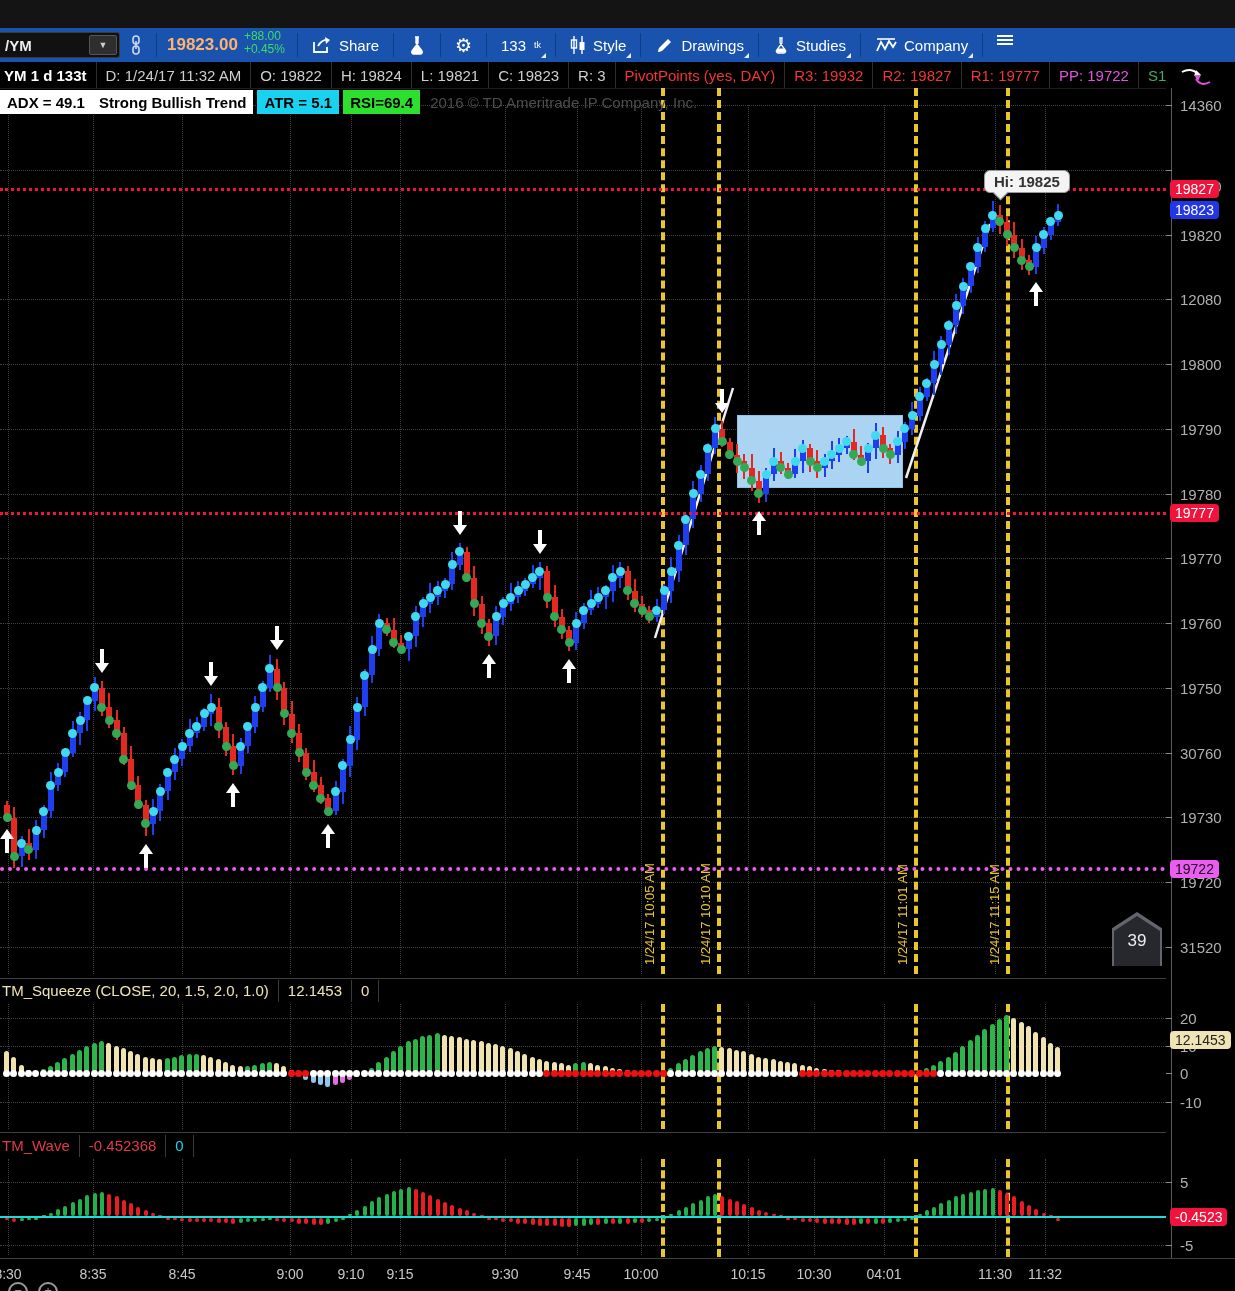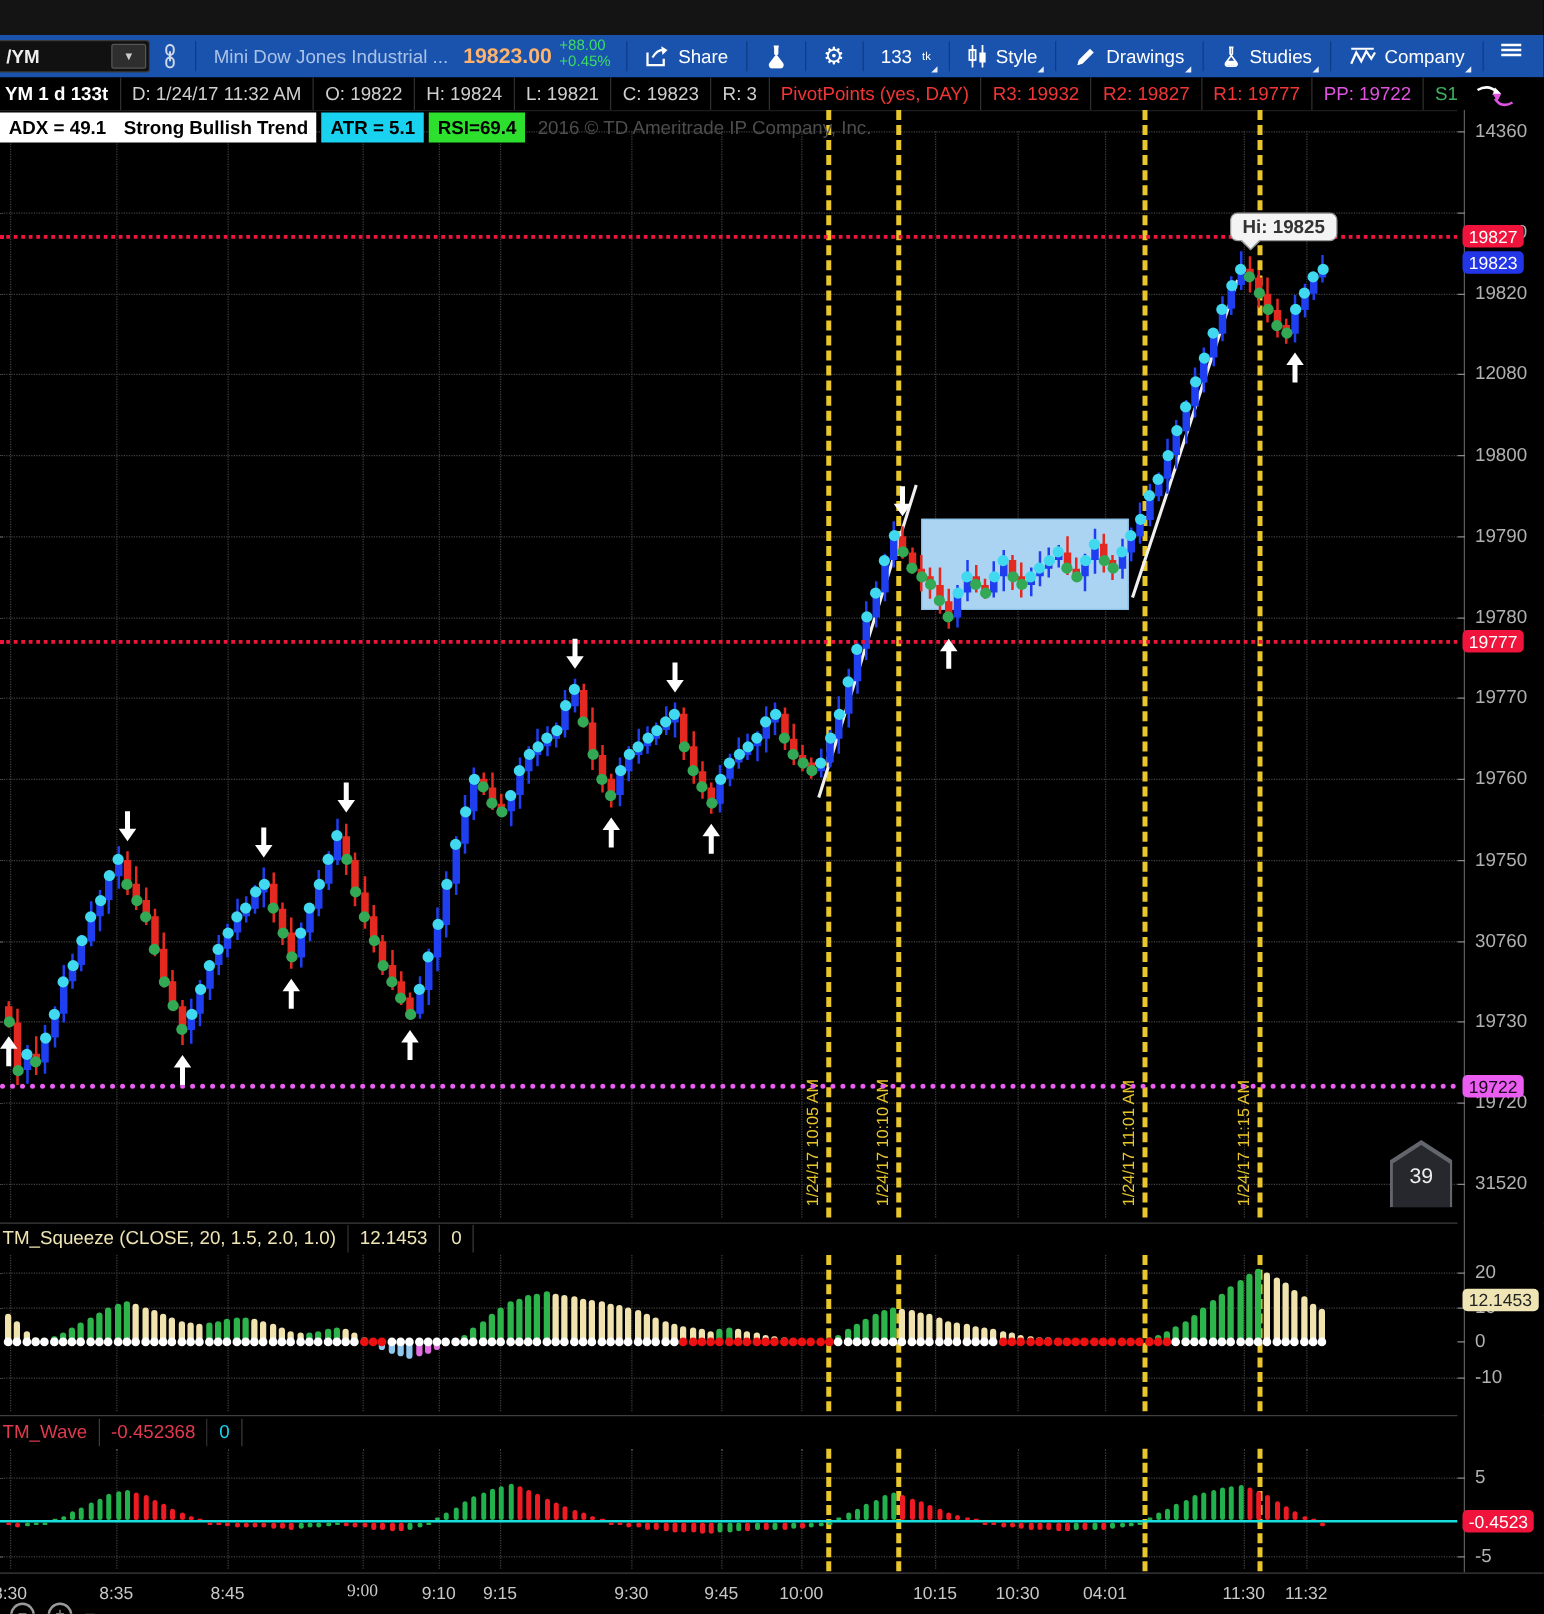--- a/index.html
+++ b/index.html
@@ -60,21 +60,20 @@
     <span id="symbol-dd">▼</span>
   </div>
   <span class="icon" style="margin:0 8px 0 10px;">
     <svg width="12" height="20" viewBox="0 0 12 20">
         <rect x="3" y="1" width="6" height="8" rx="3" fill="none" stroke="#cfd8e8" stroke-width="1.6"></rect>
         <rect x="3" y="11" width="6" height="8" rx="3" fill="none" stroke="#cfd8e8" stroke-width="1.6"></rect>
         <line x1="6" y1="6" x2="6" y2="14" stroke="#cfd8e8" stroke-width="1.6"></line>
       </svg>
   </span>
   <div class="tb-sep"></div>
-  <div class="tb-item tb-desc">Mini Dow Jones Industrial ...</div>
   <div class="tb-item tb-price" style="padding:0 4px;">19823.00</div>
   <div class="tb-item tb-chg" style="display:block;padding:4px 6px 0 2px;">
     <div>+88.00</div>
     <div>+0.45%</div>
   </div>
   <div class="tb-sep"></div>
   <div class="tb-item">
     <span class="icon">
       <svg width="20" height="18" viewBox="0 0 20 18">
           <path d="M2 6 v10 h13 v-5" fill="none" stroke="#fff" stroke-width="1.8"></path>
@@ -1267,21 +1266,21 @@
     <div class="bubble" style="top: 451.051px; background: rgb(240, 20, 60); color: rgb(255, 255, 255);">19777</div>
     <div class="bubble" style="top: 807.286px; background: rgb(234, 93, 240); color: rgb(22, 3, 26);">19722</div>
     <div class="bubble" style="top: 978px; background: rgb(239, 229, 180); color: rgb(34, 34, 34);">12.1453</div>
     <div class="bubble" style="top: 1155px; background: rgb(240, 20, 60); color: rgb(255, 255, 255);">-0.4523</div>
   </div>
 
 <div class="abs" id="time-axis">
     <div class="t-lbl" style="left: 8px;">8:30</div>
     <div class="t-lbl" style="left: 93px;">8:35</div>
     <div class="t-lbl" style="left: 182px;">8:45</div>
-    <div class="t-lbl" style="left: 290px; font-family: Liberation Serif, serif;">9:00</div>
+    <div class="t-lbl" style="left: 290px;">9:00</div>
     <div class="t-lbl" style="left: 351px;">9:10</div>
     <div class="t-lbl" style="left: 400px;">9:15</div>
     <div class="t-lbl" style="left: 505px;">9:30</div>
     <div class="t-lbl" style="left: 577px;">9:45</div>
     <div class="t-lbl" style="left: 641px;">10:00</div>
     <div class="t-lbl" style="left: 748px;">10:15</div>
     <div class="t-lbl" style="left: 814px;">10:30</div>
     <div class="t-lbl" style="left: 884px;">04:01</div>
     <div class="t-lbl" style="left: 995px;">11:30</div>
     <div class="t-lbl" style="left: 1045px;">11:32</div>

